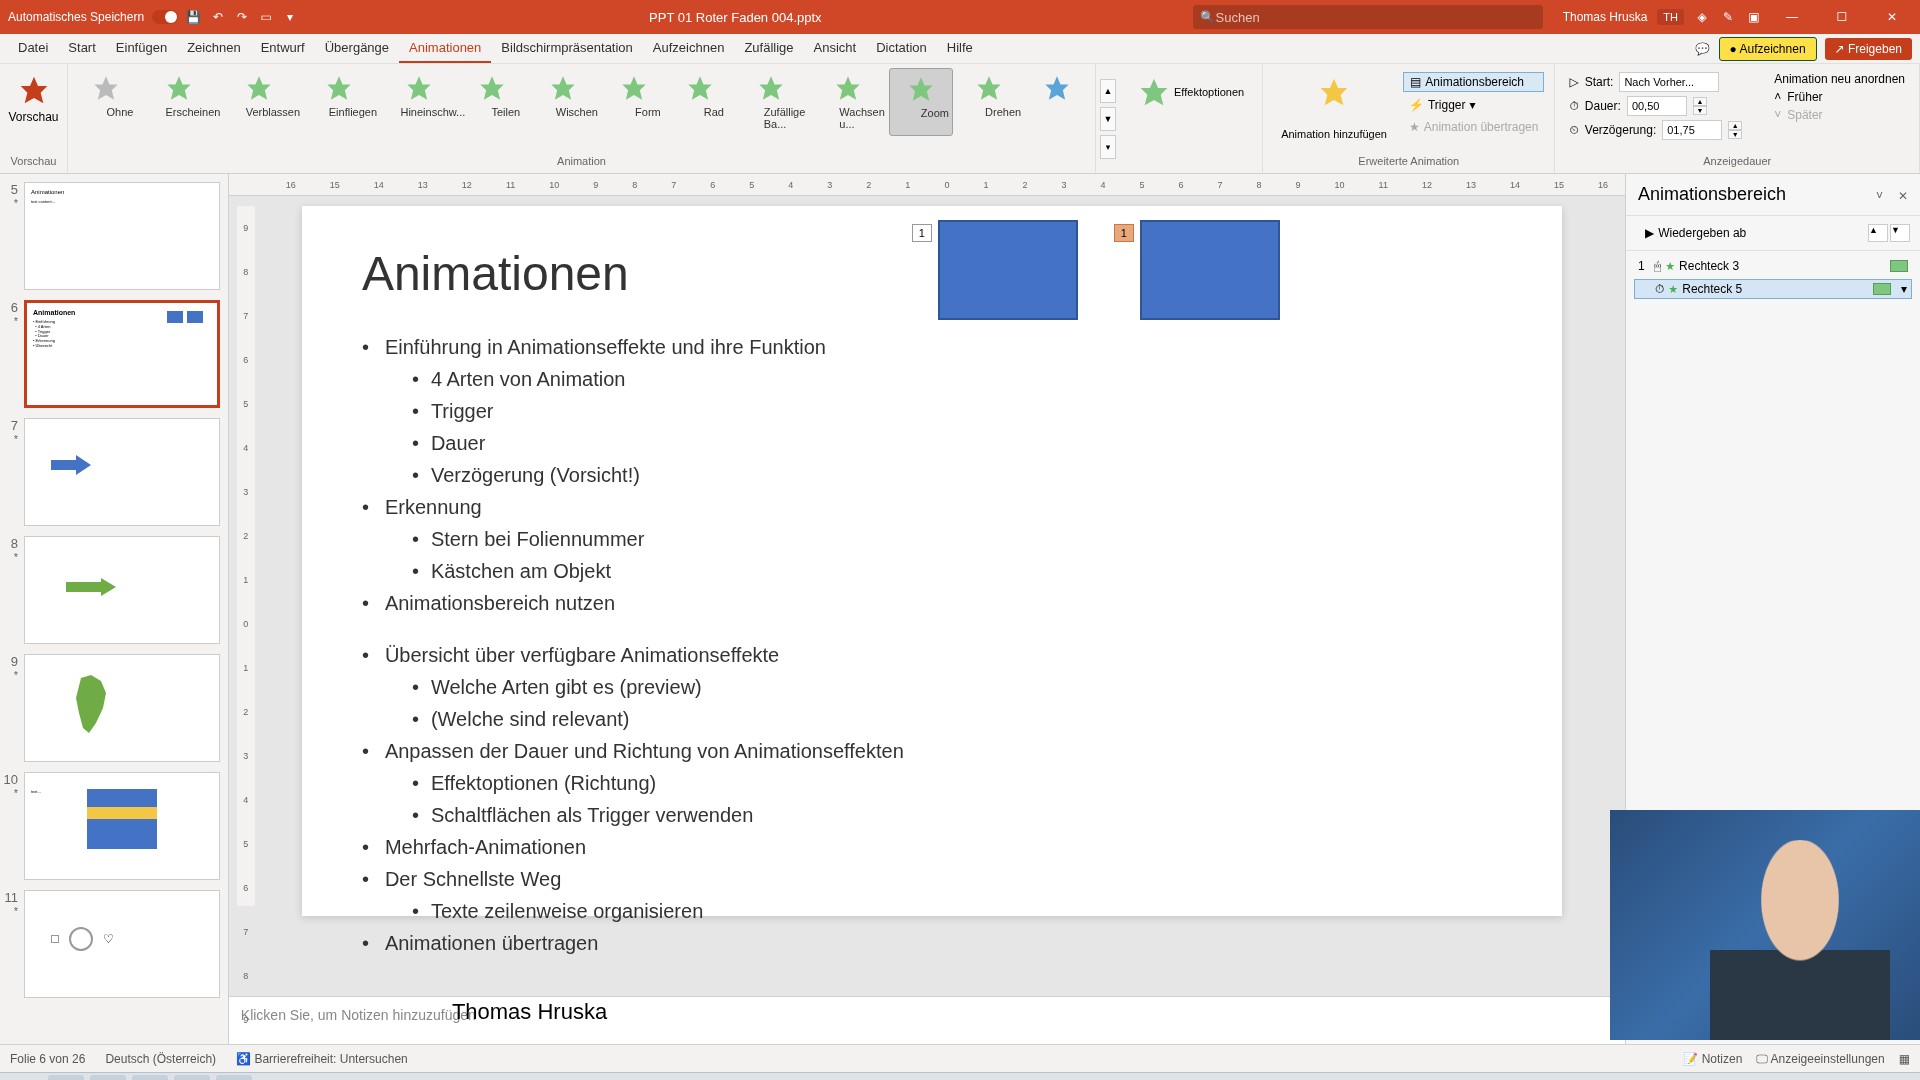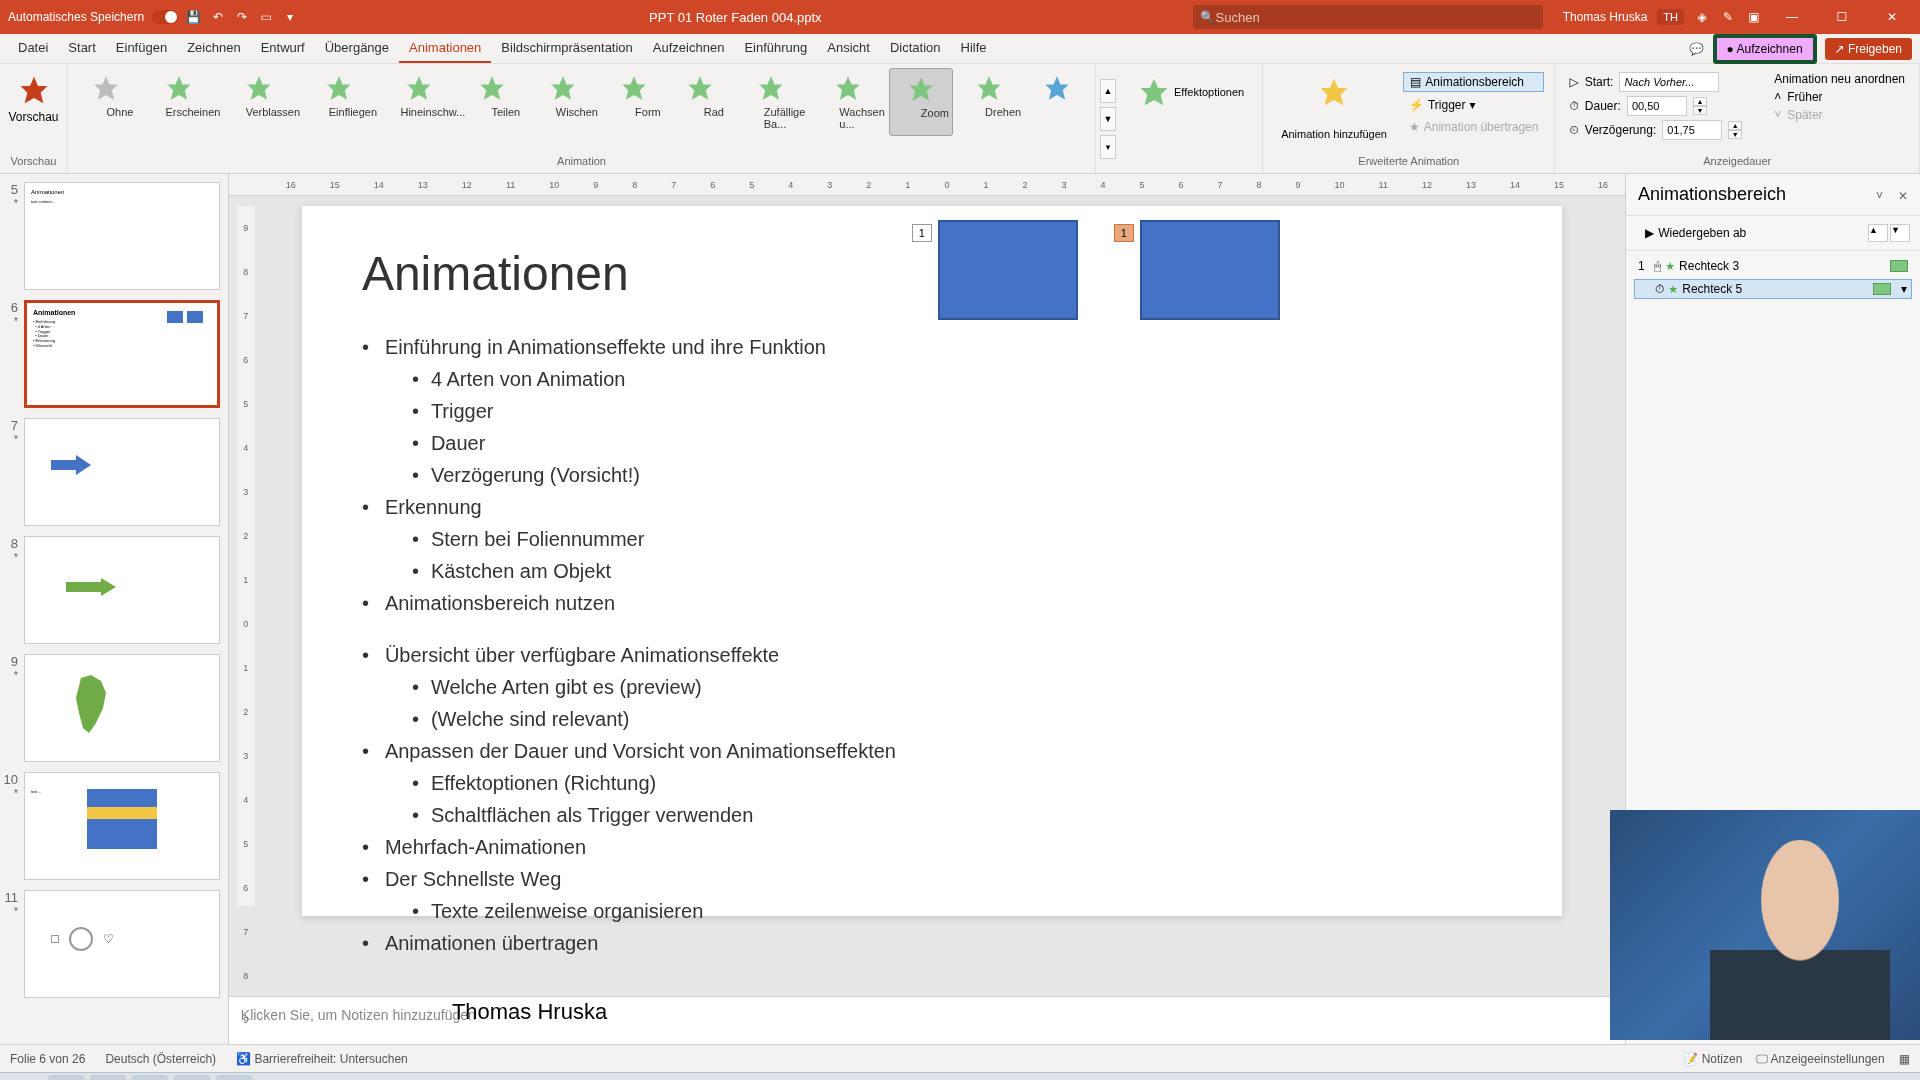--- a/index.html
+++ b/index.html
@@ -17,21 +17,21 @@
 .search-box input::placeholder { color: #e8c5ba; }
 .title-right { display: flex; align-items: center; gap: 10px; }
 .user-badge { background: #b83c22; padding: 2px 6px; border-radius: 3px; font-size: 11px; }
 .win-btn { width: 40px; height: 34px; display: flex; align-items: center; justify-content: center; }
 
 
 .menu-row { height: 30px; background: #f3f2f1; display: flex; align-items: center; padding: 0 8px; border-bottom: 1px solid #e1dfdd; justify-content: center; }
 .menu-item { padding: 6px 10px; font-size: 13px; color: #323130; cursor: pointer; }
 .menu-item.active { color: #c43e1c; border-bottom: 2px solid #c43e1c; }
 .menu-right { margin-left: auto; display: flex; gap: 8px; align-items: center; }
-.menu-btn { padding: 4px 10px; border: 4px solid #14532d; border-radius: 3px; background: #f0abfc; font-size: 12px; }
+.menu-btn { padding: 4px 10px; border: 1px solid #14532d; border-radius: 3px; background: #fde047; font-size: 12px; }
 .menu-btn.primary { background: #c43e1c; color: #fff; border: none; }
 
 
 .ribbon { height: 110px; background: #f3f2f1; display: flex; border-bottom: 1px solid #d0d0d0; }
 .ribbon-group { border-right: 1px solid #e1dfdd; padding: 4px 6px; display: flex; flex-direction: column; justify-content: space-between; }
 .group-label { font-size: 11px; text-align: center; color: #666; padding-bottom: 2px; }
 .anim-items { display: flex; gap: 2px; }
 .anim-item { width: 78px; display: flex; flex-direction: column; align-items: center; gap: 4px; padding: 6px 2px; border-radius: 3px; cursor: pointer; }
 .anim-item.selected { background: #d0d0d0; border: 1px solid #a0a0a0; }
 .star { width: 28px; height: 28px; }
@@ -149,21 +149,21 @@
   <div id="menu-items" style="display: flex;">
       <div class="menu-item">Datei</div>
       <div class="menu-item">Start</div>
       <div class="menu-item">Einfügen</div>
       <div class="menu-item">Zeichnen</div>
       <div class="menu-item">Entwurf</div>
       <div class="menu-item">Übergänge</div>
       <div class="menu-item active">Animationen</div>
       <div class="menu-item">Bildschirmpräsentation</div>
       <div class="menu-item">Aufzeichnen</div>
-      <div class="menu-item">Einführung</div>
+      <div class="menu-item">Zufällige</div>
       <div class="menu-item">Ansicht</div>
       <div class="menu-item">Dictation</div>
       <div class="menu-item">Hilfe</div>
     </div>
   <div class="menu-right">
     <span>💬</span>
     <button class="menu-btn">● <span>Aufzeichnen</span></button>
     <button class="menu-btn primary">↗ <span>Freigeben</span></button>
   </div>
 </div>
@@ -302,21 +302,21 @@
       </div>
     </div>
     <div class="group-label">Erweiterte Animation</div>
   </div>
 
   <div class="ribbon-group">
     <div style="display:flex;gap:16px">
       <div class="timing-group">
         <div class="timing-row">
           ▷ <span>Start:</span>
-          <input style="width: 100px; font-style: italic;" value="Nach Vorher...">
+          <input style="width: 100px;" value="Nach Vorher...">
         </div>
         <div class="timing-row">
           ⏱ <span>Dauer:</span>
           <input value="00,50" style="">
           <div class="stepper">
               <div class="stepper-btn">▲</div>
               <div class="stepper-btn">▼</div>
             </div>
         </div>
         <div class="timing-row">
@@ -507,21 +507,21 @@
             <li>Animationsbereich nutzen</li>
           </ul>
         <ul id="b4" style="margin-top:20px">
             <li>Übersicht über verfügbare Animationseffekte</li>
           </ul>
           <ul class="sub" id="s4">
             <li>Welche Arten gibt es (preview)</li>
             <li>(Welche sind relevant)</li>
           </ul>
         <ul id="b5">
-            <li>Anpassen der Dauer und Vorsicht von Animationseffekten</li>
+            <li>Anpassen der Dauer und Richtung von Animationseffekten</li>
           </ul>
           <ul class="sub" id="s5">
             <li>Effektoptionen (Richtung)</li>
             <li>Schaltflächen als Trigger verwenden</li>
           </ul>
         <ul id="b6">
             <li>Mehrfach-Animationen</li>
             <li>Der Schnellste Weg</li>
           </ul>
           <ul class="sub" id="s6">

